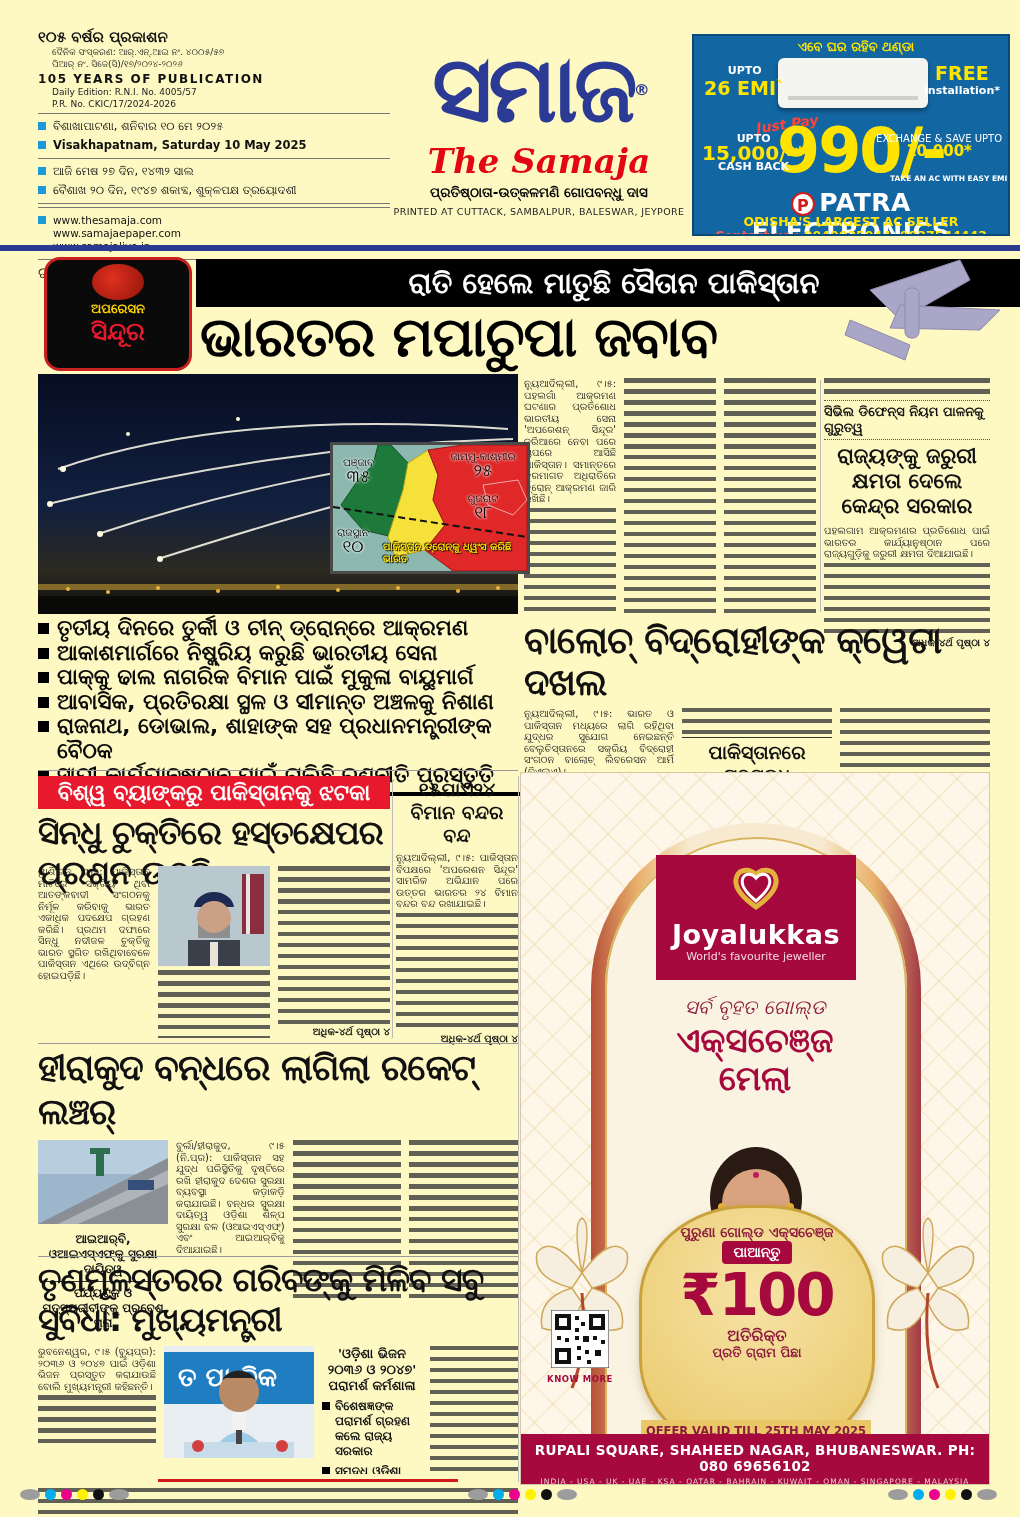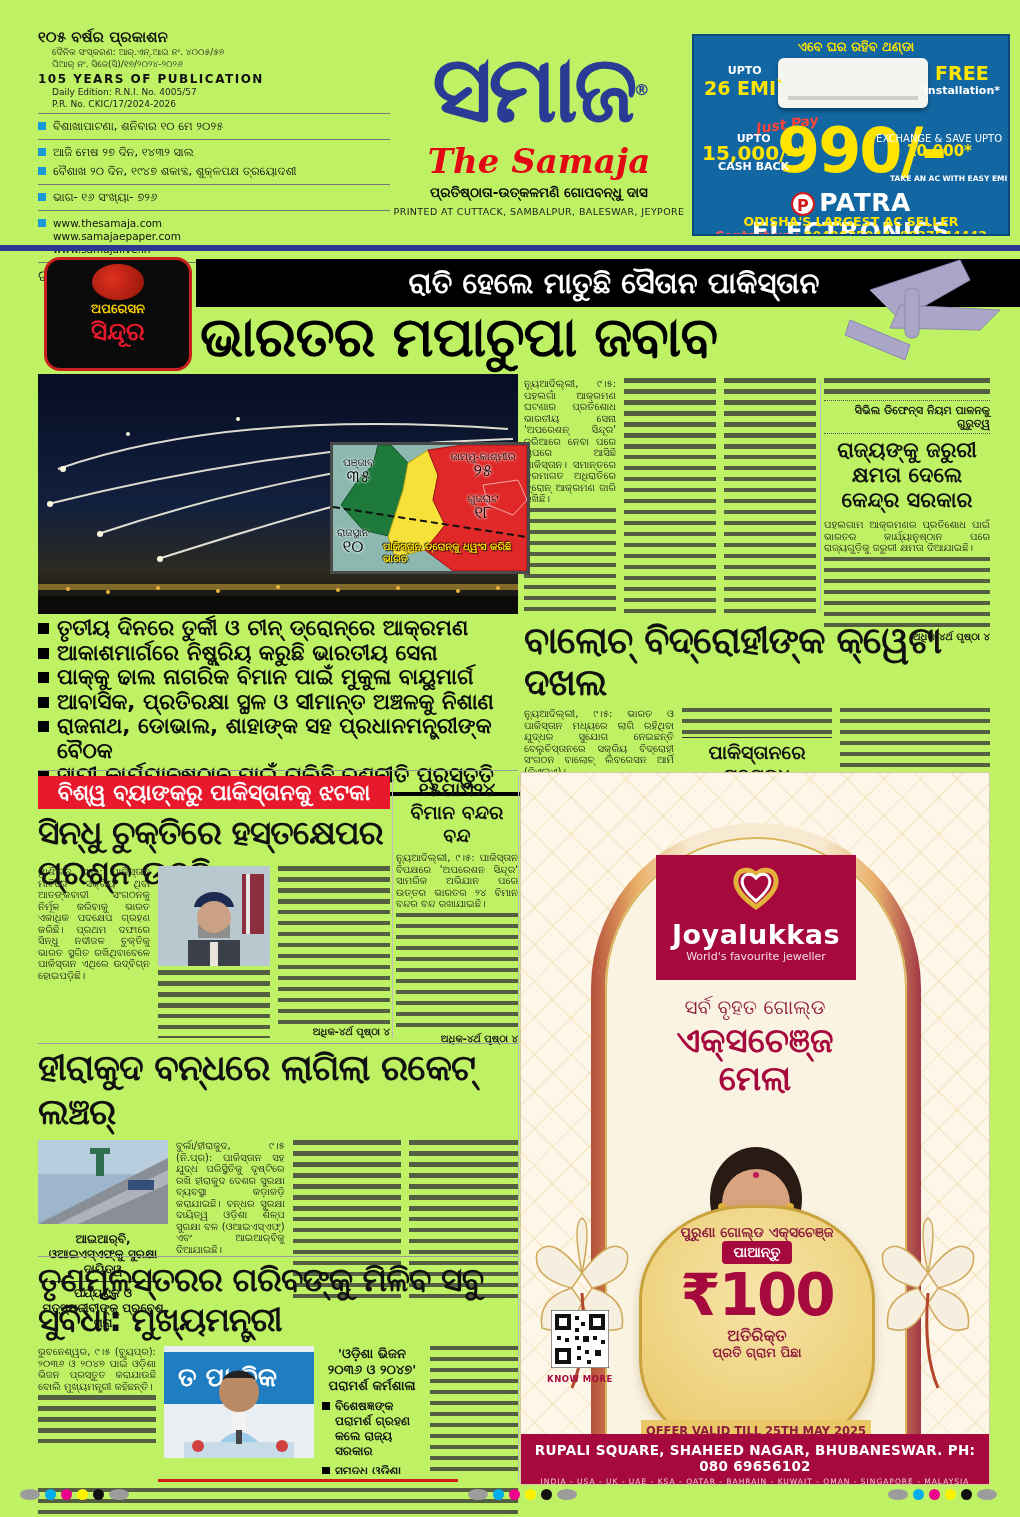--- a/index.html
+++ b/index.html
@@ -1,19 +1,19 @@
 <!DOCTYPE html>
 <html><head>
 <meta charset="utf-8">
 <style>
   * { margin:0; padding:0; box-sizing:border-box; }
   html,body { background:#e9e9e9; }
   .page {
     position:relative; width:1020px; height:1517px; margin:0 auto;
-    background:#bef264; overflow:hidden;
+    background:#fef9c3; overflow:hidden;
     font-family:"DejaVu Sans", sans-serif; color:#111;
   }
   .abs { position:absolute; }
 
   
   .infobox { left:38px; top:28px; width:352px; font-size:10px; }
   .infobox .otitle { font-size:15px; font-weight:bold; }
   .infobox .tiny { font-size:9px; color:#222; margin-left:14px; line-height:12px; }
   .infobox .entitle { font-size:12px; font-weight:bold; letter-spacing:1.5px; margin-top:2px; }
   .infobox .rule { border-top:1px solid #777; margin:3px 0; }
@@ -90,22 +90,22 @@
   
   .cols { display:flex; gap:8px; }
   .col { flex:1; overflow:hidden; }
   .body-odia { font-size:10px; line-height:11.5px; text-align:justify; color:#1c1c1c; }
   .tx { background:repeating-linear-gradient(to bottom, #3a3a3a 0 4.5px, transparent 4.5px 11px);
         opacity:.8; }
   .cont { font-size:10px; font-weight:bold; text-align:right; padding-top:2px; }
 
   .leadcols { left:524px; top:378px; width:292px; height:236px; }
   .emer { left:824px; top:378px; width:166px; height:236px; }
-  .emer .kick { border-top:1px dotted #555; border-bottom:1px dotted #555; font-size:11px;
-                font-weight:bold; text-align:right; padding:3px 0; margin:4px 0; }
+  .emer .kick { border-top:1px dotted #555; border-bottom:1px dotted #555; font-size:13px;
+                font-weight:bold; text-align:left; padding:3px 0; margin:4px 0; }
   .emer .hd { font-size:21px; line-height:25px; font-weight:bold; text-align:center; margin:2px 0 6px; }
 
   
   .highlights { left:38px; top:616px; width:482px; border-bottom:4px solid #000; padding-bottom:4px; }
   .hl { display:flex; gap:8px; font-size:21.5px; font-weight:bold; line-height:24.5px; color:#0a0a0a; }
   .hl .sq { width:11px; height:11px; background:#000; margin-top:7px; flex:0 0 auto; }
 
   
   .quetta { left:524px; top:620px; width:466px; height:150px; }
   .quetta .hd { font-size:37px; font-weight:bold; line-height:42px; letter-spacing:-1px; }
@@ -149,21 +149,21 @@
           border-radius:165px 165px 0 0;
           background:linear-gradient(90deg,#b5503a 0%, #e9b06a 14%, #f7ead1 30%, #f7ead1 70%, #e9b06a 86%, #a23a46 100%); }
   .arch .inner { position:absolute; inset:14px 14px 0 14px; border-radius:151px 151px 0 0;
                  background:#faf3e2;
                  box-shadow:inset 0 0 0 2px #d9b65e; }
   .jlogo { position:absolute; left:135px; top:82px; width:200px; height:125px; background:#a6093d;
            text-align:center; color:#fff; z-index:3; }
   .jlogo .brand { font-size:27px; font-weight:bold; letter-spacing:.5px; margin-top:2px; }
   .jlogo .tag { font-size:11px; color:#f3d9e0; }
   .jline1 { position:absolute; left:0; right:0; top:222px; text-align:center; color:#8d1b3d;
-            font-size:20px; z-index:3; }
+            font-size:20px; z-index:3;font-style:italic; }
   .jline2 { position:absolute; left:0; right:0; top:248px; text-align:center; color:#a6093d;
             font-size:34px; font-weight:bold; line-height:38px; z-index:3; }
   .kajol { position:absolute; left:85px; top:330px; width:300px; height:330px; z-index:2; }
   .badge { position:absolute; left:118px; top:432px; width:236px; height:250px; z-index:4;
            background:radial-gradient(circle at 50% 35%, #f6e3a6, #e9c766);
            border:3px solid #caa23c; border-radius:46% 46% 46% 46% / 38% 38% 38% 38%;
            text-align:center; box-shadow:0 4px 10px rgba(120,80,0,.25); }
   .badge .curved { color:#8d1b3d; font-weight:bold; font-size:14px; margin-top:16px; }
   .badge .chip { display:inline-block; background:#a6093d; color:#fff; font-weight:bold;
                  font-size:14px; padding:3px 12px; border-radius:4px; margin-top:0; }
@@ -199,34 +199,34 @@
     <div class="tiny">ଦୈନିକ ସଂସ୍କରଣ: ଆର୍.ଏନ୍.ଆଇ ନଂ. ୪୦୦୫/୫୭</div>
     <div class="tiny">ପିଆର୍ ନଂ. ସିଜେ(ସି)/୧୭/୨୦୨୪-୨୦୨୬</div>
     <div class="entitle">105 YEARS OF PUBLICATION</div>
     <div class="tiny">Daily Edition: R.N.I. No. 4005/57</div>
     <div class="tiny">P.R. No. CKIC/17/2024-2026</div>
     <div class="rule"></div>
     <div class="brow">
         <span class="bsq"></span>
       <span>ବିଶାଖାପାଟଣା, ଶନିବାର ୧୦ ମେ ୨୦୨୫</span>
       </div>
+    <div class="brow" style="font-weight:bold">
+        <span class="bsq"></span>
+      <span>Visakhapatnam, Saturday 10 May 2025</span>
+      </div>
     <div class="rule"></div>
     <div class="brow">
         <span class="bsq"></span>
       <span>ଆଜି ମେଷ ୨୭ ଦିନ, ୧୪୩୨ ସାଲ</span>
       </div>
     <div class="brow">
         <span class="bsq"></span>
       <span>ବୈଶାଖ ୨୦ ଦିନ, ୧୯୪୭ ଶକାବ୍ଦ, ଶୁକ୍ଳପକ୍ଷ ତ୍ରୟୋଦଶୀ</span>
       </div>
     <div class="rule"></div>
-    <div class="brow">
-        <span class="bsq"></span>
-      <span>ଭାଗ- ୧୬ ସଂଖ୍ୟା- ୭୨୬</span>
-      </div>
     <div class="rule"></div>
     <div class="brow" style="font-size:10.5px; line-height:13px;">
       <span class="bsq"></span>
       <span>
         <span>www.thesamaja.com</span><br>
         <span>www.samajaepaper.com</span><br>
         <span>www.samajalive.in</span>
       </span>
     </div>
     <div class="rule"></div>

